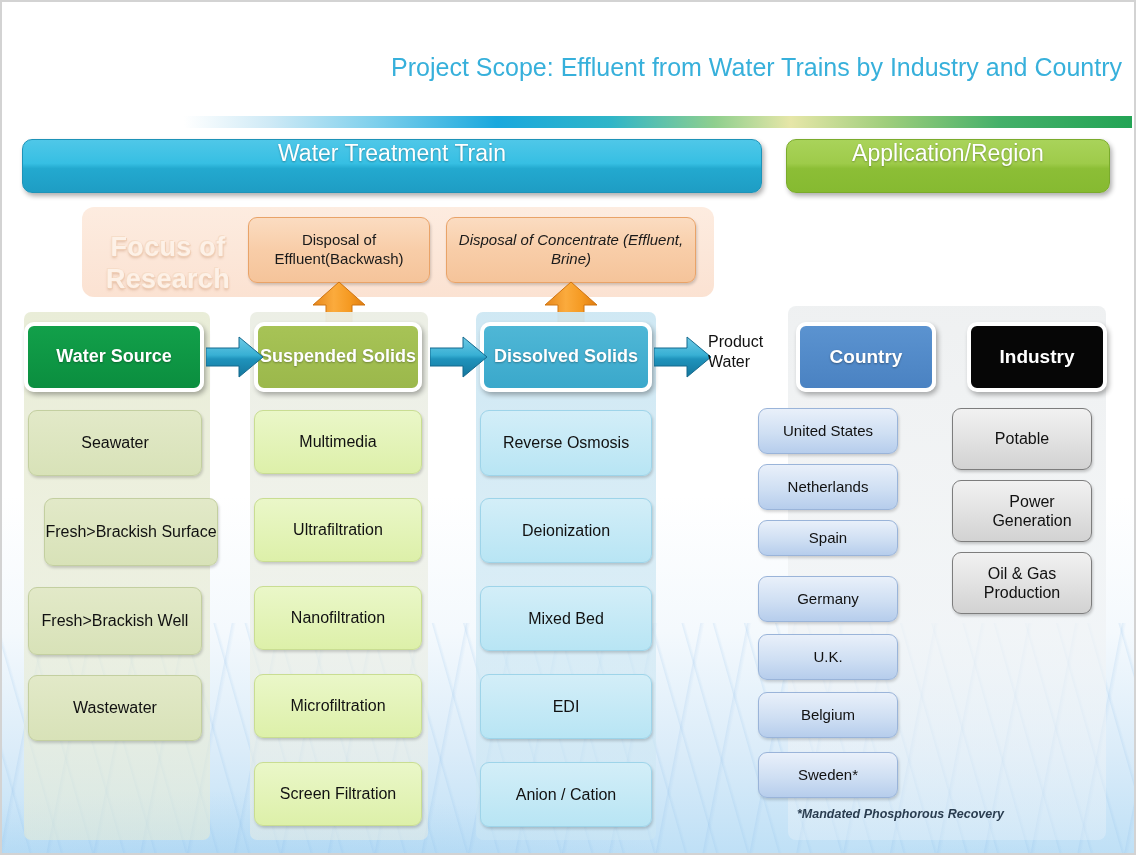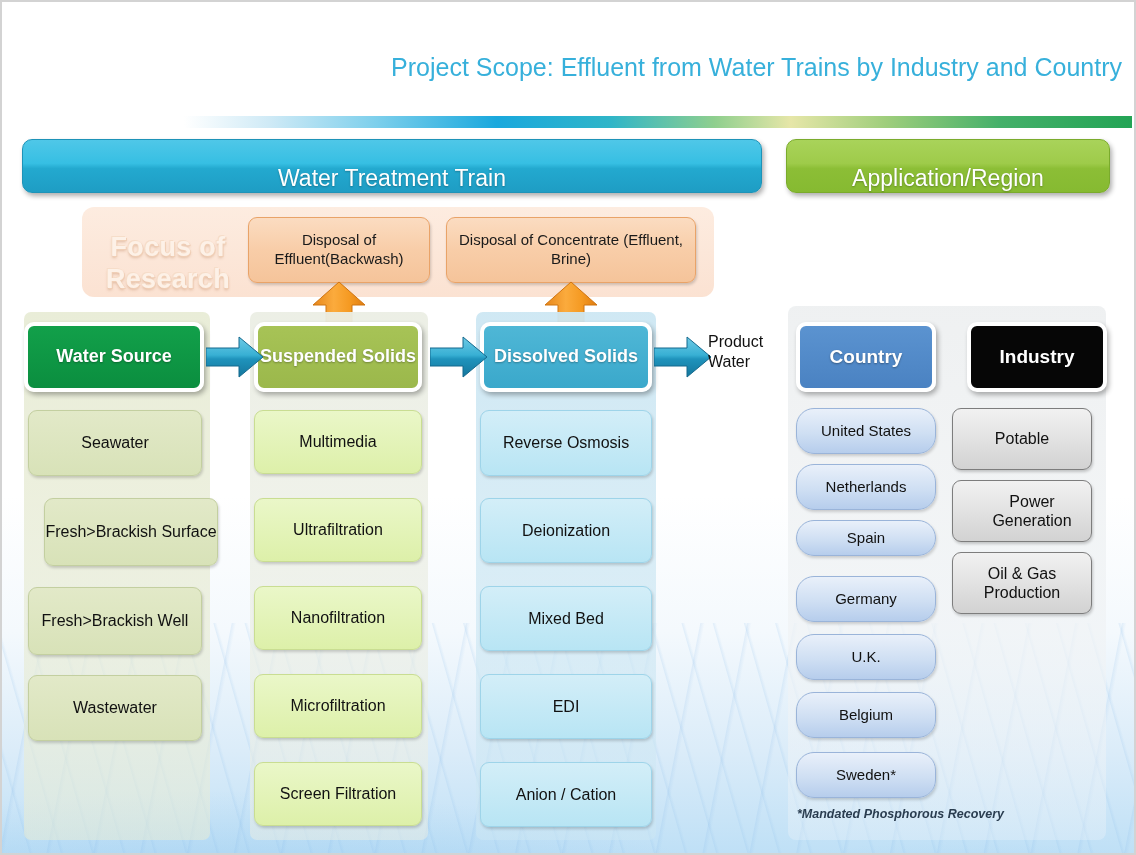--- a/index.html
+++ b/index.html
@@ -44,21 +44,21 @@
       #ffffff 0%, #cfeaf6 9%, #7fd0ec 20%, #1aa8dd 33%,
       #2fb5c8 45%, #8fcf8e 56%, #e6e6a8 64%, #9fce7c 74%, #45b06a 86%, #23a455 100%);
   }
 
   
   .topbar {
     position:absolute;
     border-radius:10px;
     color:#fff;
     font-size:23px;
-    display:flex; align-items:flex-end; justify-content:center;
+    display:flex; align-items:flex-start; justify-content:center;
     text-shadow:0 1px 2px rgba(0,0,0,.28);
     box-shadow:2px 3px 5px rgba(0,0,0,.32);
   }
   #bar-wtt {
     left:20px; top:137px; width:740px; height:54px;
     background:linear-gradient(to bottom, #4fc7e8 0%, #36bfe3 45%, #23a9cf 55%, #1e9dc4 100%);
     border:1px solid #1d93b8;
   }
   #bar-app {
     left:784px; top:137px; width:324px; height:54px;
@@ -85,21 +85,21 @@
   .disposal {
     position:absolute; top:215px; height:66px;
     border-radius:9px;
     background:linear-gradient(to bottom,#fbdcc1 0%,#f8cda8 50%,#f5c49a 100%);
     border:1px solid #e9a368;
     display:flex; align-items:center; justify-content:center;
     text-align:center; font-size:15px; color:#1a1a1a; line-height:1.25;
     box-shadow:1px 2px 3px rgba(0,0,0,.18);
   }
   #disposal-1 { left:246px; width:182px; }
-  #disposal-2 { left:444px; width:250px; }
+  #disposal-2 { left:444px; width:250px;font-style:italic; }
 
   
   .up-arrow { position:absolute; width:54px; height:48px; }
 
   
   .col {
     position:absolute; top:310px; border-radius:7px;
   }
   #col-source  { left:22px;  width:186px; height:528px; background:linear-gradient(to bottom, rgba(232,236,214,.95), rgba(232,236,214,.55)); }
   #col-susp    { left:248px; width:178px; height:528px; background:linear-gradient(to bottom, rgba(235,238,228,.95), rgba(235,238,228,.5)); }
@@ -147,22 +147,22 @@
   #head-industry {
     position:absolute; left:950px; top:320px; width:140px; height:70px;
     border-radius:10px; border:4px solid #fff;
     background:#060606;
     color:#fff; font-weight:bold; font-size:19px;
     display:flex; align-items:center; justify-content:center;
     box-shadow:2px 3px 5px rgba(0,0,0,.3);
     margin-left:15px;
   }
   .item-country {
-    position:absolute; left:794px; width:140px;
-    border-radius:18px; border:1px solid #9ab4d9;
+    position:absolute; left:756px; width:140px;
+    border-radius:9px; border:1px solid #9ab4d9;
     background:linear-gradient(to bottom,#e9f0fa 0%,#cfdff3 55%,#b6cdec 100%);
     display:flex; align-items:center; justify-content:center;
     text-align:center; font-size:15px; color:#111; line-height:1.2;
     box-shadow:1px 2px 3px rgba(0,0,0,.17);
   }
   .item-industry {
     position:absolute; left:950px; width:140px;
     border-radius:9px; border:1px solid #7d7d7d;
     background:linear-gradient(to bottom,#f1f1f1 0%,#e2e2e2 50%,#d2d2d2 100%);
     display:flex; align-items:center; justify-content:center;

